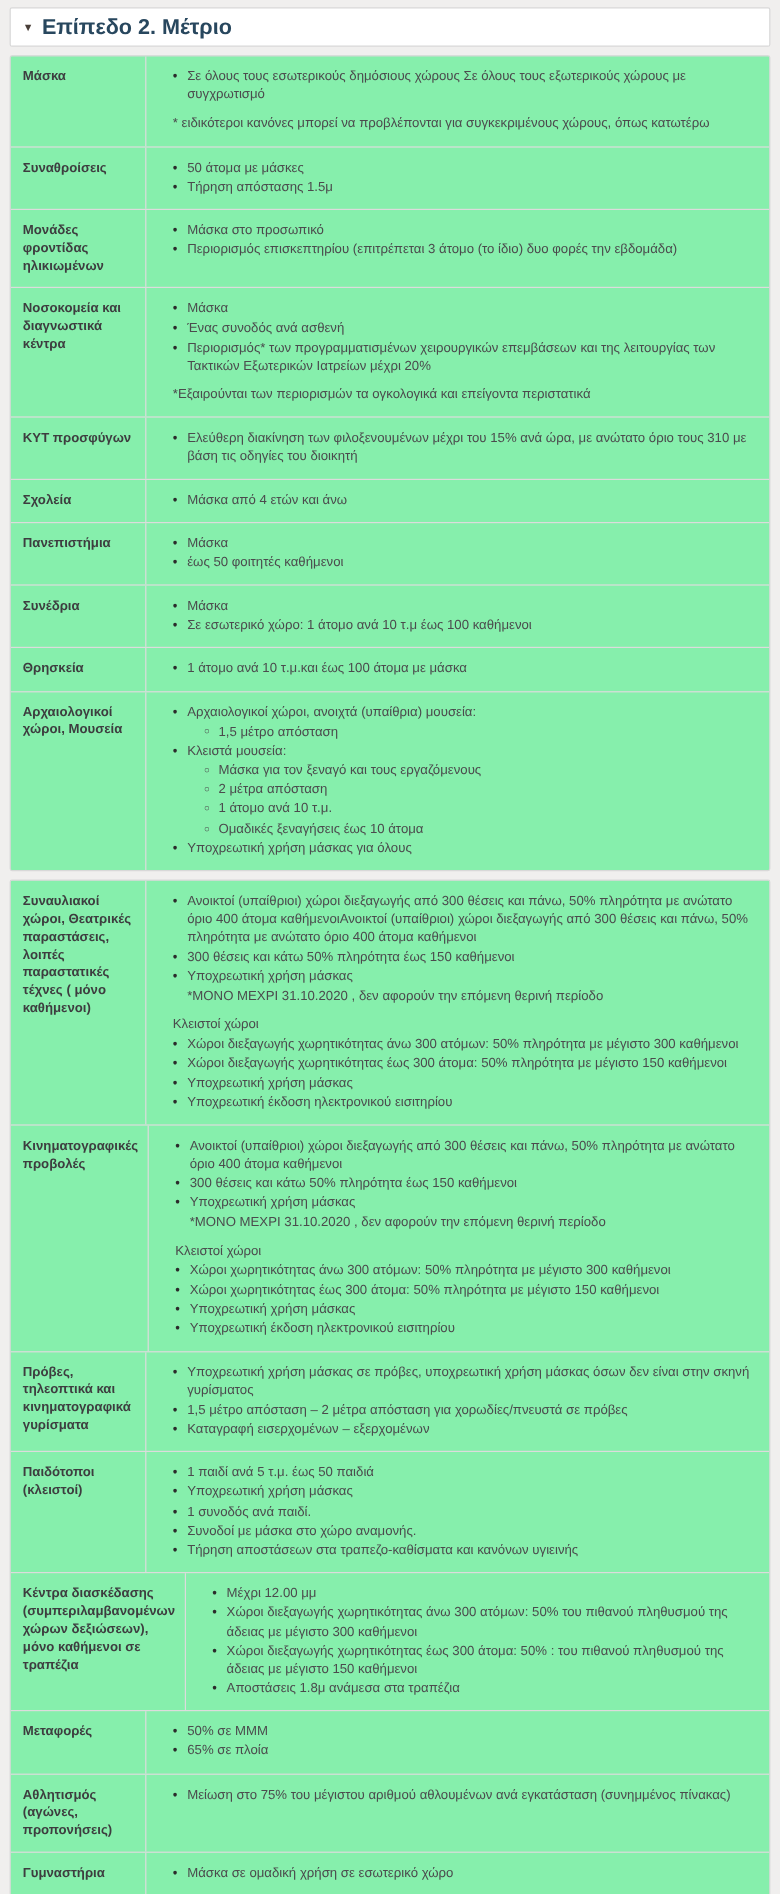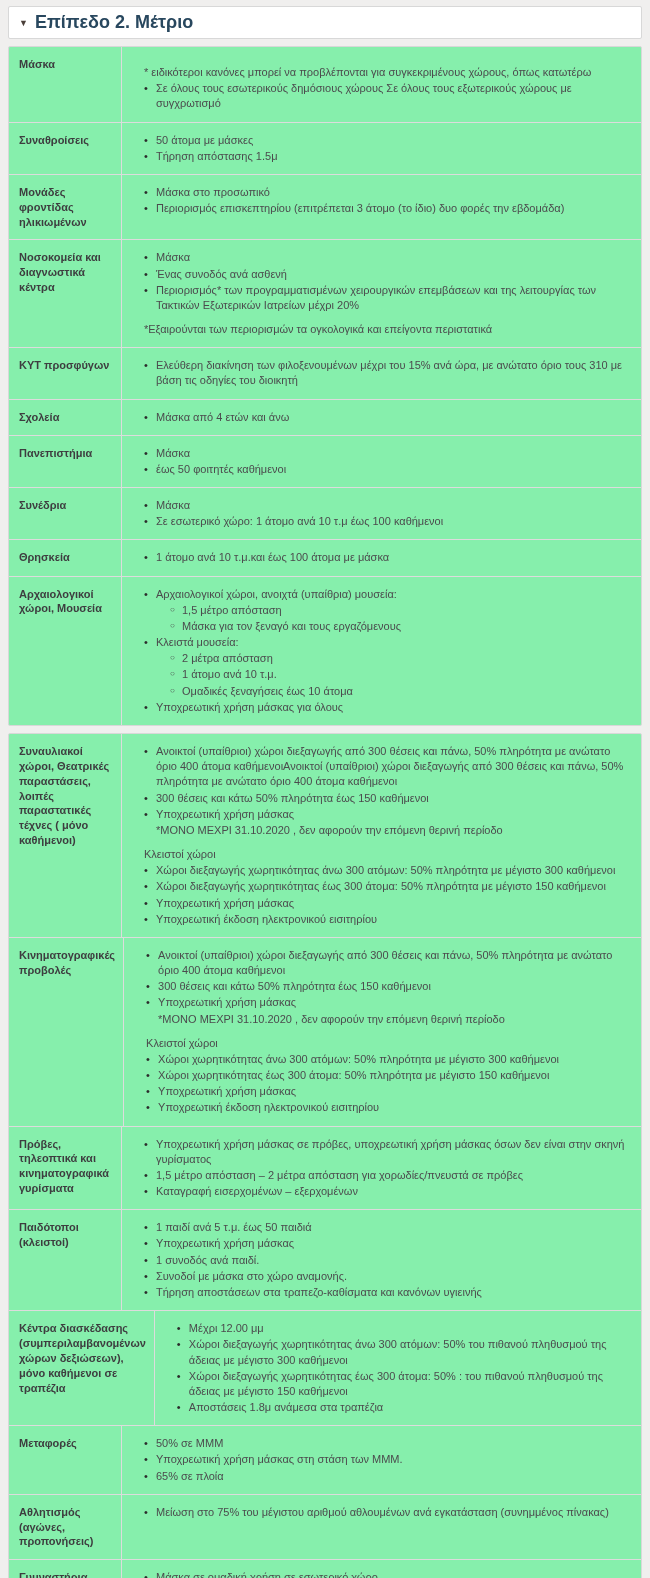--- a/index.html
+++ b/index.html
@@ -89,22 +89,22 @@
 <div class="page">
   <div class="panel-header">
     <span class="caret">▼</span>
     <span class="panel-title">Επίπεδο 2. Μέτριο</span>
   </div>
   <div id="sections">
       <div class="section">
         <div class="row">
           <div class="cat">Μάσκα</div>
           <div class="items">
+            <div class="it it-bullet">Σε όλους τους εσωτερικούς δημόσιους χώρους Σε όλους τους εξωτερικούς χώρους με συγχρωτισμό</div>
             <div class="it it-plain">* ειδικότεροι κανόνες μπορεί να προβλέπονται για συγκεκριμένους χώρους, όπως κατωτέρω</div>
-            <div class="it it-bullet">Σε όλους τους εσωτερικούς δημόσιους χώρους Σε όλους τους εξωτερικούς χώρους με συγχρωτισμό</div>
           </div>
         </div>
         <div class="row">
           <div class="cat">Συναθροίσεις</div>
           <div class="items">
             <div class="it it-bullet">50 άτομα με μάσκες</div>
             <div class="it it-bullet">Τήρηση απόστασης 1.5μ</div>
           </div>
         </div>
         <div class="row">
@@ -153,22 +153,22 @@
           <div class="cat">Θρησκεία</div>
           <div class="items">
             <div class="it it-bullet">1 άτομο ανά 10 τ.μ.και έως 100 άτομα με μάσκα</div>
           </div>
         </div>
         <div class="row">
           <div class="cat">Αρχαιολογικοί χώροι, Μουσεία</div>
           <div class="items">
             <div class="it it-bullet">Αρχαιολογικοί χώροι, ανοιχτά (υπαίθρια) μουσεία:</div>
             <div class="it it-sub">1,5 μέτρο απόσταση</div>
+            <div class="it it-bullet">Κλειστά μουσεία:</div>
             <div class="it it-sub">Μάσκα για τον ξεναγό και τους εργαζόμενους</div>
-            <div class="it it-bullet">Κλειστά μουσεία:</div>
             <div class="it it-sub">2 μέτρα απόσταση</div>
             <div class="it it-sub">1 άτομο ανά 10 τ.μ.</div>
             <div class="it it-sub">Ομαδικές ξεναγήσεις έως 10 άτομα</div>
             <div class="it it-bullet">Υποχρεωτική χρήση μάσκας για όλους</div>
           </div>
         </div>
       </div>
       <div class="section">
         <div class="row">
           <div class="cat">Συναυλιακοί χώροι, Θεατρικές παραστάσεις, λοιπές παραστατικές τέχνες ( μόνο καθήμενοι)</div>
@@ -222,21 +222,20 @@
             <div class="it it-bullet">Μέχρι 12.00 μμ</div>
             <div class="it it-bullet">Χώροι διεξαγωγής χωρητικότητας άνω 300 ατόμων: 50% του πιθανού πληθυσμού της άδειας με μέγιστο 300 καθήμενοι</div>
             <div class="it it-bullet">Χώροι διεξαγωγής χωρητικότητας έως 300 άτομα: 50% : του πιθανού πληθυσμού της άδειας με μέγιστο 150 καθήμενοι</div>
             <div class="it it-bullet">Αποστάσεις 1.8μ ανάμεσα στα τραπέζια</div>
           </div>
         </div>
         <div class="row">
           <div class="cat">Μεταφορές</div>
           <div class="items">
             <div class="it it-bullet">50% σε ΜΜΜ</div>
-            <div class="it it-bullet">Υποχρεωτική χρήση μάσκας στη στάση των ΜΜΜ.</div>
             <div class="it it-bullet">65% σε πλοία</div>
           </div>
         </div>
         <div class="row">
           <div class="cat">Αθλητισμός (αγώνες, προπονήσεις)</div>
           <div class="items">
             <div class="it it-bullet">Μείωση στο 75% του μέγιστου αριθμού αθλουμένων ανά εγκατάσταση (συνημμένος πίνακας)</div>
           </div>
         </div>
         <div class="row">

